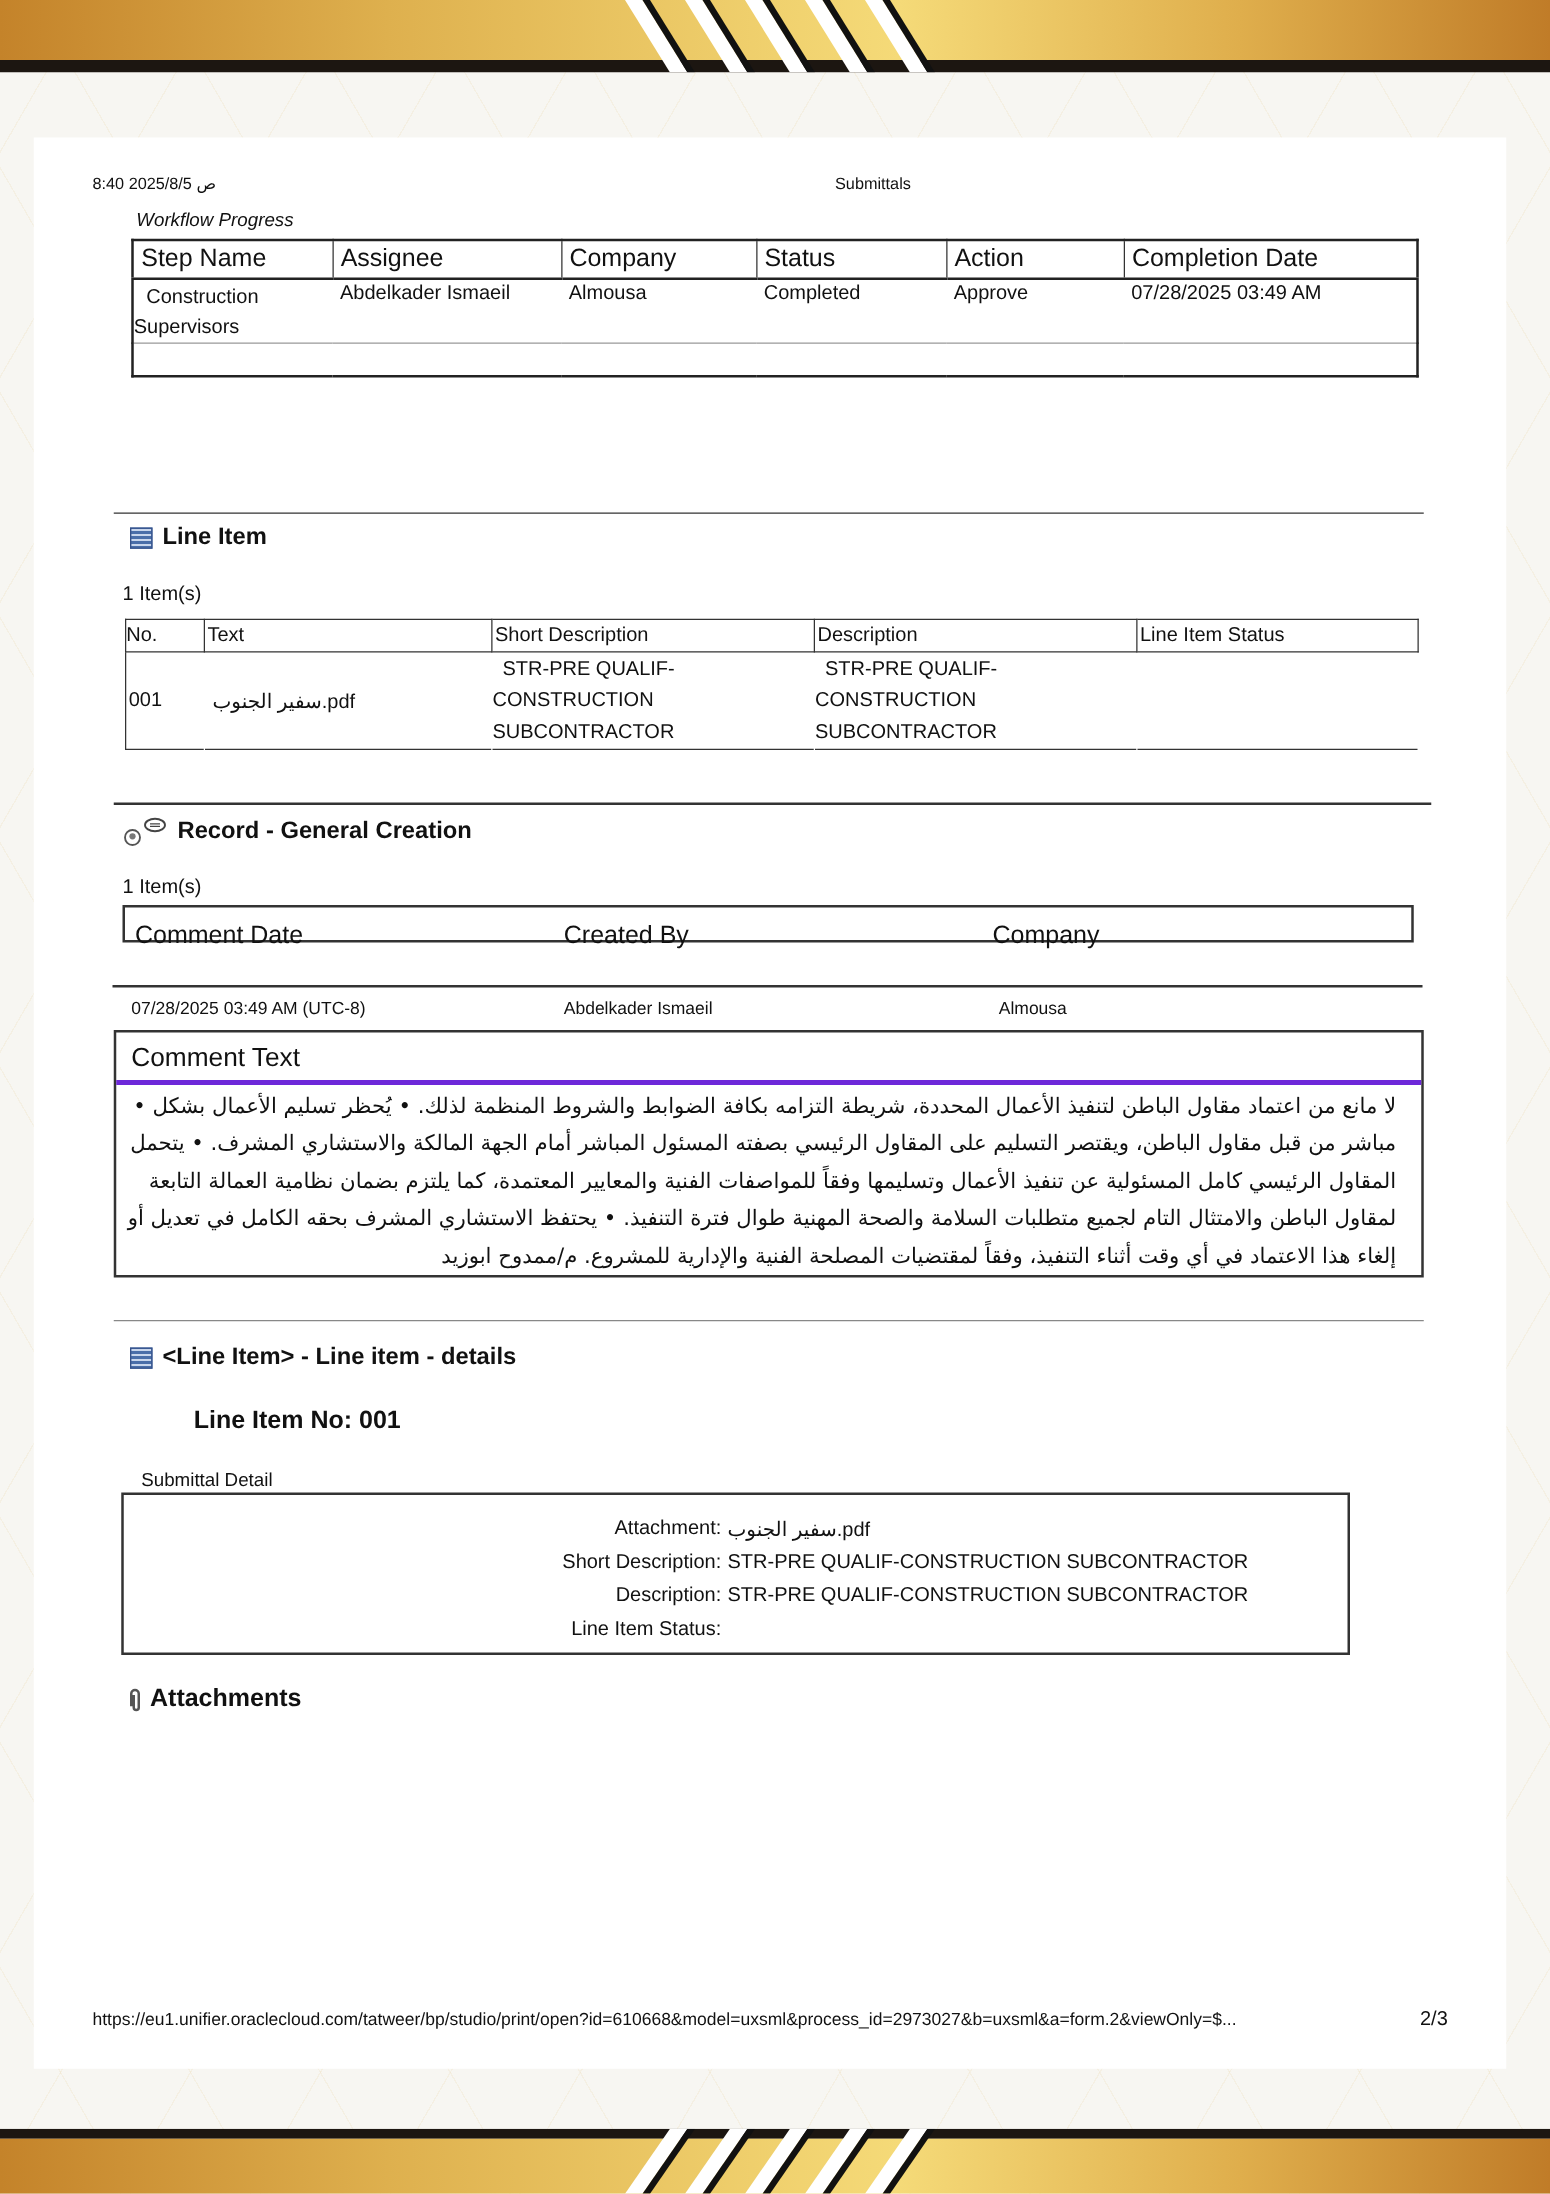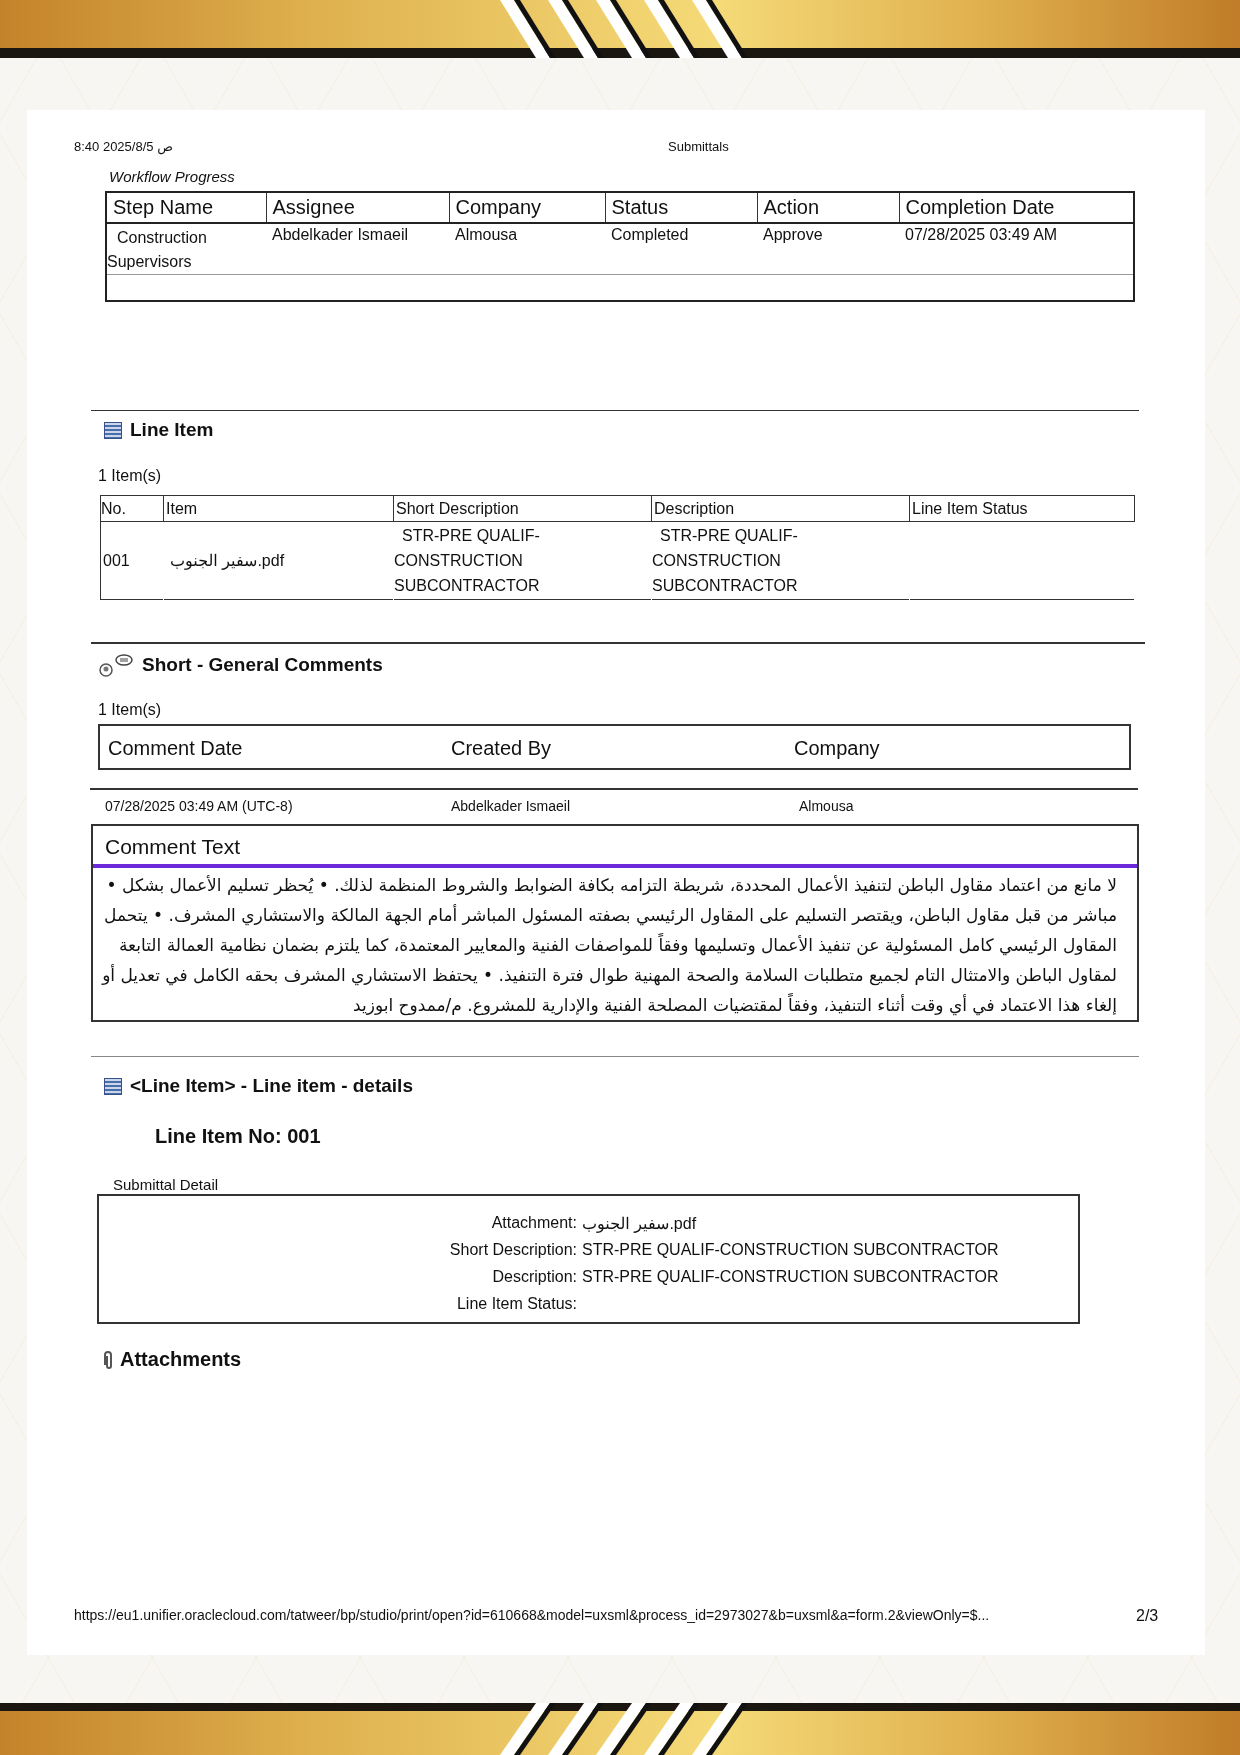--- a/index.html
+++ b/index.html
@@ -62,21 +62,21 @@
   }
   .count { position: absolute; font-size: 16px; }
 
   
   .li { position: absolute; left: 100px; top: 495px; width: 1035px; border: 1px solid #333; }
   .li th { font-weight: normal; font-size: 16px; text-align: left; padding: 2px 2px; border: 1px solid #333; height: 26px; }
   .li td { font-size: 16px; vertical-align: middle; padding: 0 2px; border-right: 1px solid transparent; }
   .li .desc { line-height: 25px; padding: 1px 0; }
 
   
-  .cm-head { position: absolute; left: 98px; top: 724px; width: 1033px; height: 46px; border: 2px solid #333; font-size: 20px; text-align: right; }
+  .cm-head { position: absolute; left: 98px; top: 724px; width: 1033px; height: 30px; border: 2px solid #333; font-size: 20px; text-align: right; }
   .cm-head span { position: absolute; top: 11px; }
   .cm-row { position: absolute; left: 90px; top: 788px; width: 1048px; height: 36px; border-top: 2px solid #333; font-size: 14px; }
   .cm-row span { position: absolute; top: 8px; }
   .cm-text-box { position: absolute; left: 91px; top: 824px; width: 1048px; height: 198px; border: 2px solid #333; }
   .cm-text-label { height: 42px; border-bottom: 4px solid #6d28d9; font-size: 21px; padding: 9px 12px; }
   .cm-text-body { direction: rtl; text-align: right; font-size: 17px; line-height: 30px; padding: 2px 20px 0 4px; font-family: "DejaVu Sans", sans-serif; }
 
   .line-no { position: absolute; left: 155px; top: 1125px; font-weight: bold; font-size: 20px; }
   .sd-caption { position: absolute; left: 113px; top: 1176px; font-size: 15px; }
   .sd-box { position: absolute; left: 97px; top: 1194px; width: 983px; height: 130px; border: 2px solid #333; }
@@ -166,21 +166,21 @@
   <colgroup>
     <col style="width:63px">
       <col style="width:230px">
       <col style="width:258px">
       <col style="width:258px">
       <col>
   </colgroup>
   <thead>
     <tr>
       <th style="padding-left:0">No.</th>
-      <th>Item</th>
+      <th>Text</th>
       <th>Short Description</th>
       <th>Description</th>
       <th>Line Item Status</th>
     </tr>
   </thead>
   <tbody>
     <tr>
       <td>001</td>
       <td style="padding-left:6px">سفير الجنوب.pdf</td>
       <td class="desc">
@@ -200,21 +200,21 @@
 
 <div class="rule" style="left:91px; top:642px; width:1054px; height:2px;"></div>
 <div class="sect-title" style="left:98px; top:653px;">
   <svg width="36" height="24" viewBox="0 0 36 24">
     <circle cx="8" cy="17" r="6" fill="#fff" stroke="#555" stroke-width="1.5"></circle>
     <circle cx="8" cy="16" r="2.5" fill="#777"></circle>
     <ellipse cx="26" cy="7" rx="8" ry="5" fill="#fff" stroke="#444" stroke-width="1.5"></ellipse>
     <line x1="22" y1="6" x2="30" y2="6" stroke="#444"></line>
     <line x1="22" y1="8" x2="30" y2="8" stroke="#444"></line>
   </svg>
-  <span>Short - General Comments</span>
+  <span>Record - General Creation</span>
 </div>
 <div class="count" style="left:98px; top:701px;">1 Item(s)</div>
 <div class="cm-head">
   <span style="left:8px">Comment Date</span>
   <span style="left:351px">Created By</span>
   <span style="left:694px">Company</span>
 </div>
 <div class="cm-row">
   <span style="left:15px">07/28/2025 03:49 AM (UTC-8)</span>
   <span style="left:361px">Abdelkader Ismaeil</span>

